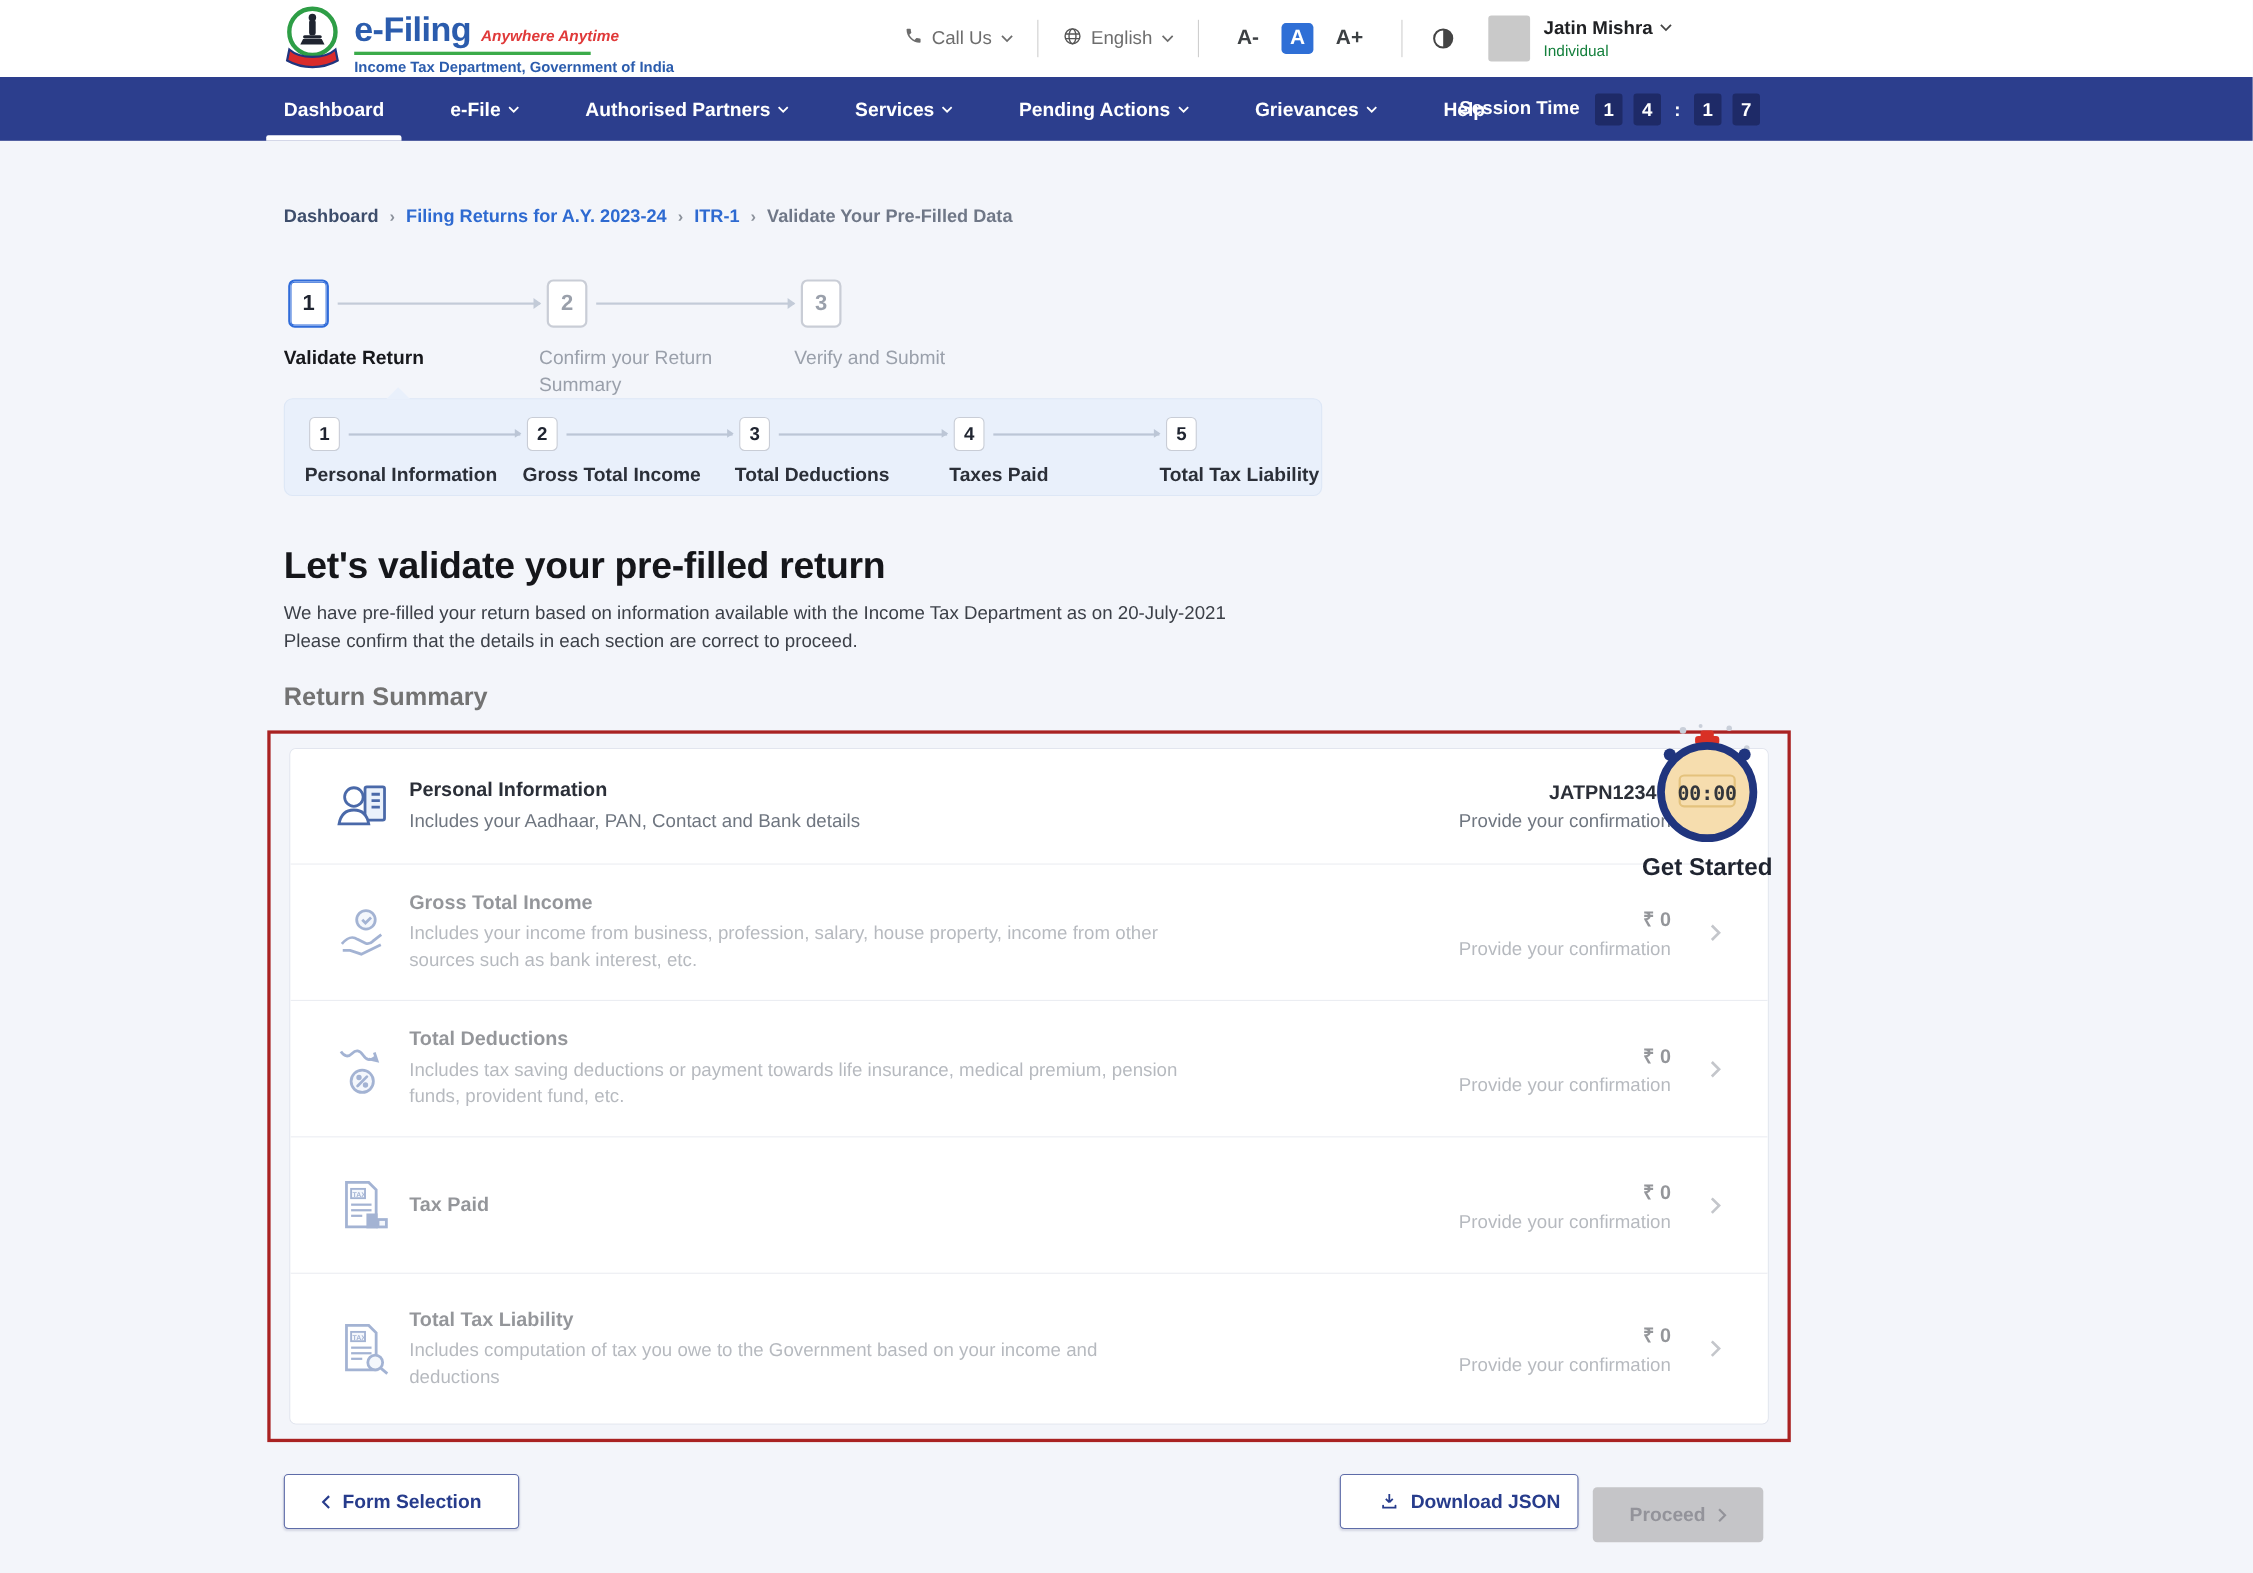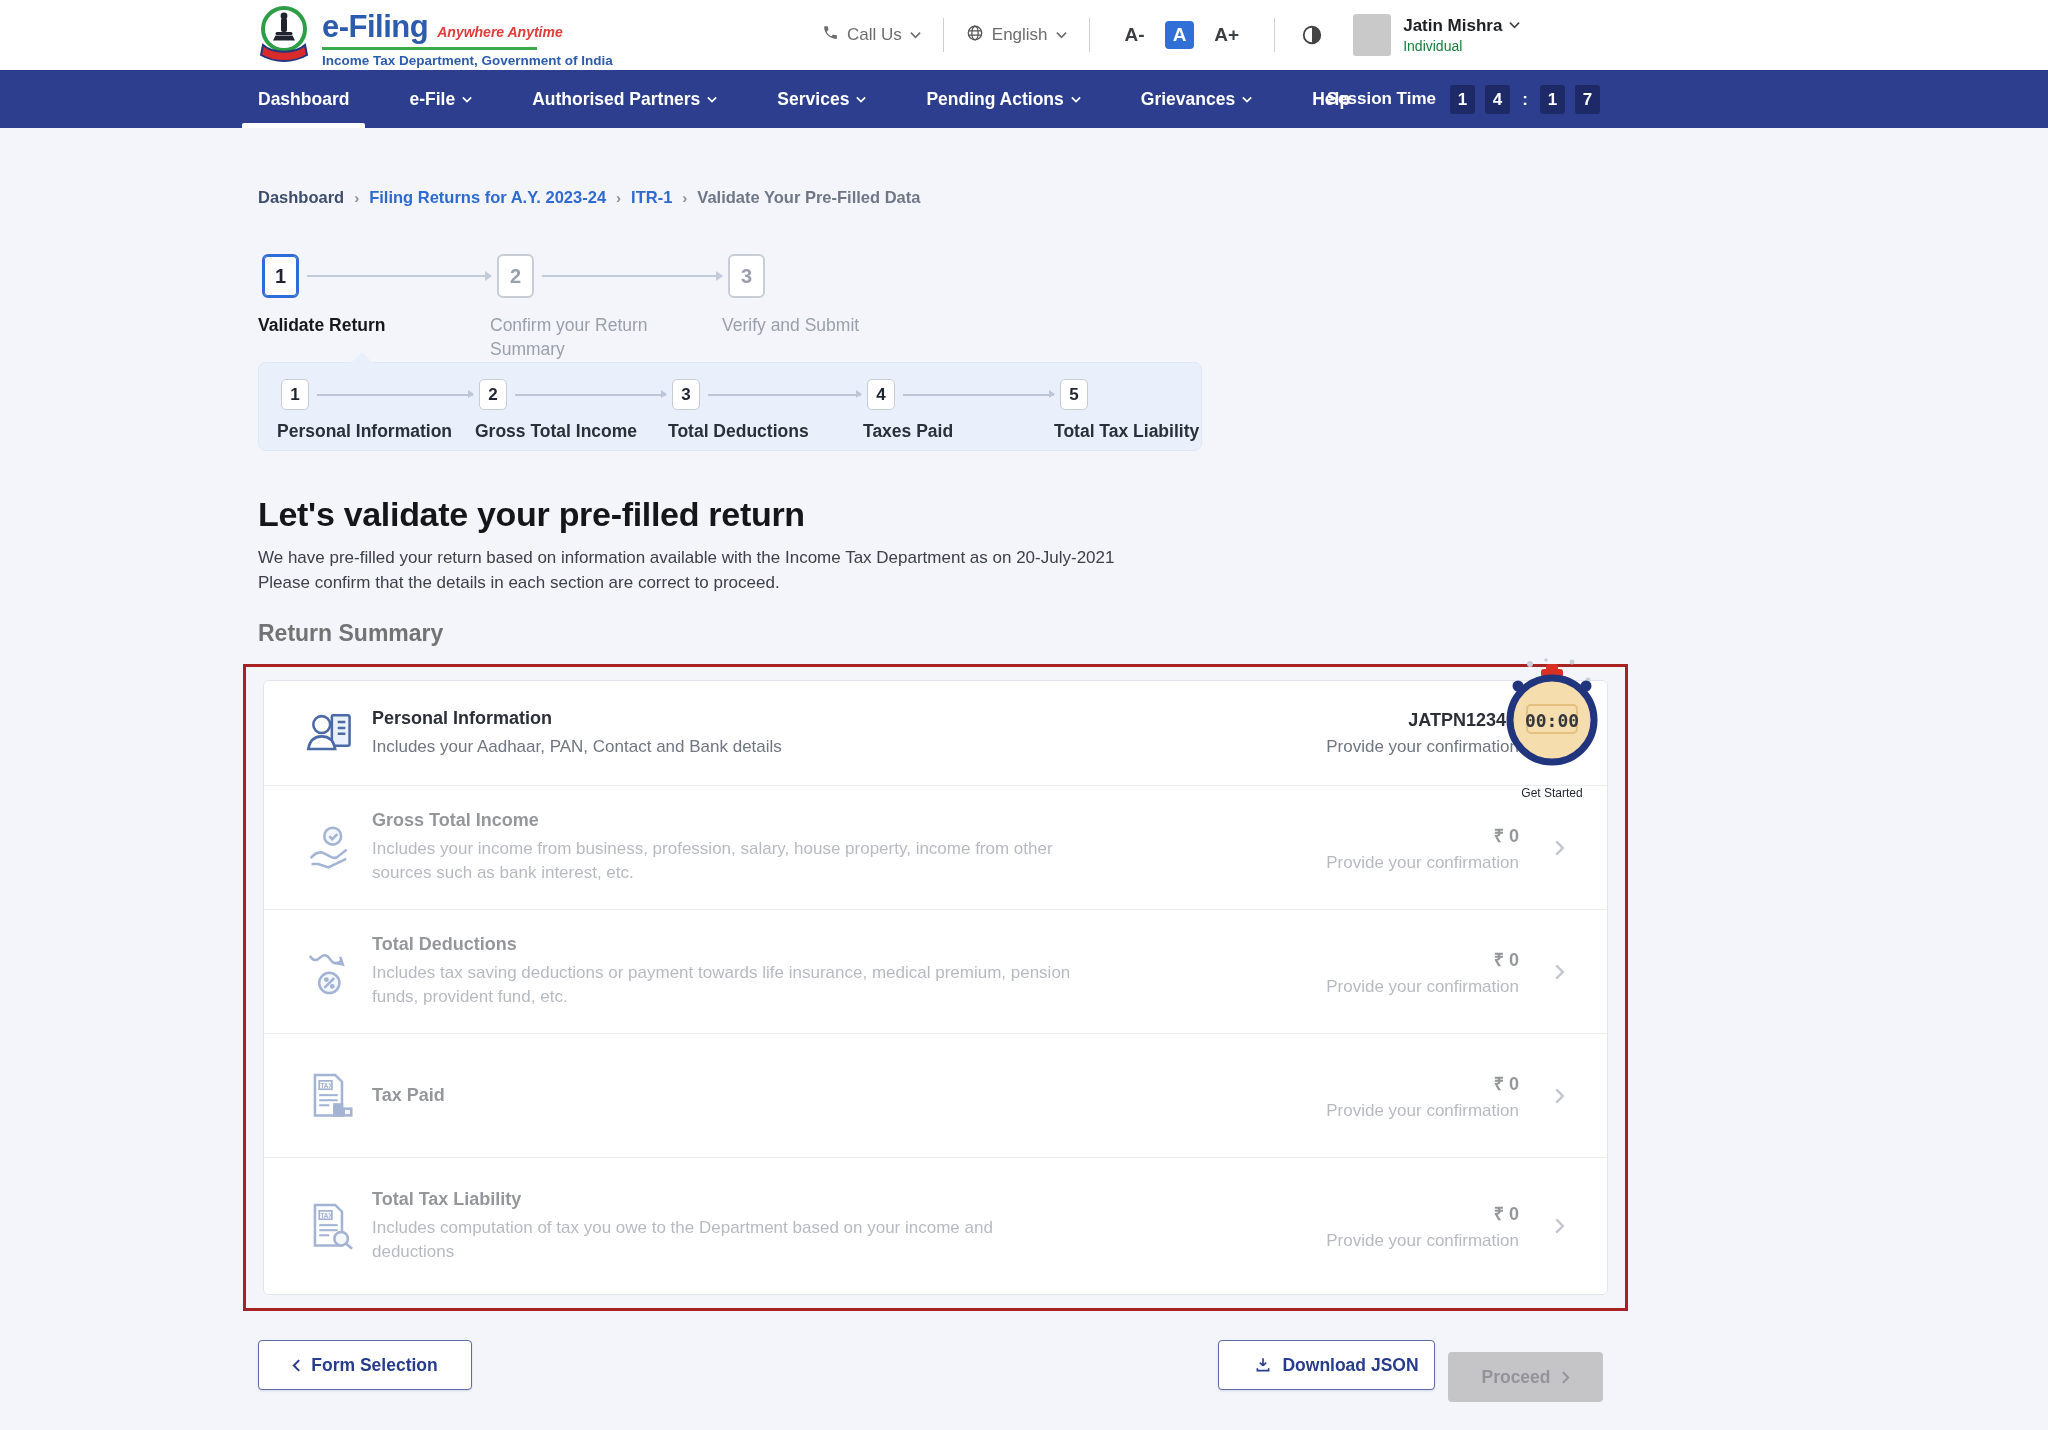--- a/index.html
+++ b/index.html
@@ -67,21 +67,21 @@
   .sub-stepper::before { content: ""; position: absolute; top: -11px; left: 92px; border-left: 11px solid transparent; border-right: 11px solid transparent; border-bottom: 11px solid #e9f0fb; }
   .s-box { position: absolute; top: 16px; width: 28px; height: 31px; background: #fff; border: 1.5px solid #c9cdd6; border-radius: 5px; color: #1f2430; font-size: 17px; font-weight: bold; display: flex; align-items: center; justify-content: center; }
   .s-line { position: absolute; top: 31px; height: 2px; background: #bcc6d6; }
   .s-line::after { content: ""; position: absolute; right: -1px; top: -4px; border-left: 6px solid #bcc6d6; border-top: 4px solid transparent; border-bottom: 4px solid transparent; }
   .s-label { position: absolute; top: 58px; font-size: 17.5px; font-weight: bold; color: #2b2f38; white-space: nowrap; }
 
   .page-title { margin-top: 44px; font-size: 34px; font-weight: bold; color: #15161a; letter-spacing: -0.3px; }
   .page-desc { margin-top: 12px; font-size: 17px; color: #3c4048; line-height: 1.45; }
 
   .timer-wrap { position: absolute; top: 528px; left: 1490px; width: 124px; text-align: center; }
-  .timer-caption { margin-top: 14px; font-size: 12px; font-weight: normal; color: #1f2430; }
+  .timer-caption { margin-top: 2px; font-size: 22px; font-weight: bold; color: #1f2430; }
 
   .summary-heading { margin-top: 25px; font-size: 23px; font-weight: bold; color: #737373; }
 
   
   .red-panel { margin-top: 17px; margin-left: -15px; width: 1385px; border: 3px solid #a92222; padding: 13px 17px; background: #f3f5fa; }
   .summary-list { width: 1345px; background: #ffffff; border: 1px solid #e2e5ee; border-radius: 6px; overflow: hidden; }
   .srow { display: flex; align-items: center; min-height: 124px; cursor: pointer; background: #fff; }
   .srow.first { min-height: 104px; }
   .srow.last { min-height: 137px; }
   .srow + .srow { border-top: 1px solid #ebedf2; }
@@ -435,21 +435,21 @@
               <line x1="18" y1="37" x2="40" y2="37" stroke-width="2.4"></line>
               <line x1="18" y1="43" x2="30" y2="43" stroke-width="2.4"></line>
               <circle cx="44" cy="47" r="8" fill="#eaf1fb"></circle>
               <line x1="50" y1="53" x2="57" y2="59"></line>
             </g>
             <text x="19.5" y="22.5" font-family="Liberation Sans, sans-serif" font-size="7.5" font-weight="bold" fill="#4a69a9">TAX</text>
           </svg>
         </span>
         <div class="rtext">
           <div class="rtitle">Total Tax Liability</div>
-          <div class="rdesc">Includes computation of tax you owe to the Department based on your income and deductions</div>
+          <div class="rdesc">Includes computation of tax you owe to the Government based on your income and deductions</div>
         </div>
         <div class="rright">
           <div class="rvalue">₹ 0</div>
           <div class="rstatus">Provide your confirmation</div>
         </div>
         <span class="rchev">
           <svg width="11" height="18" viewBox="0 0 10 16">
               <path d="M2 2l6 6-6 6" fill="none" stroke="#8a8f98" stroke-width="2.2"></path>
             </svg>
         </span>

